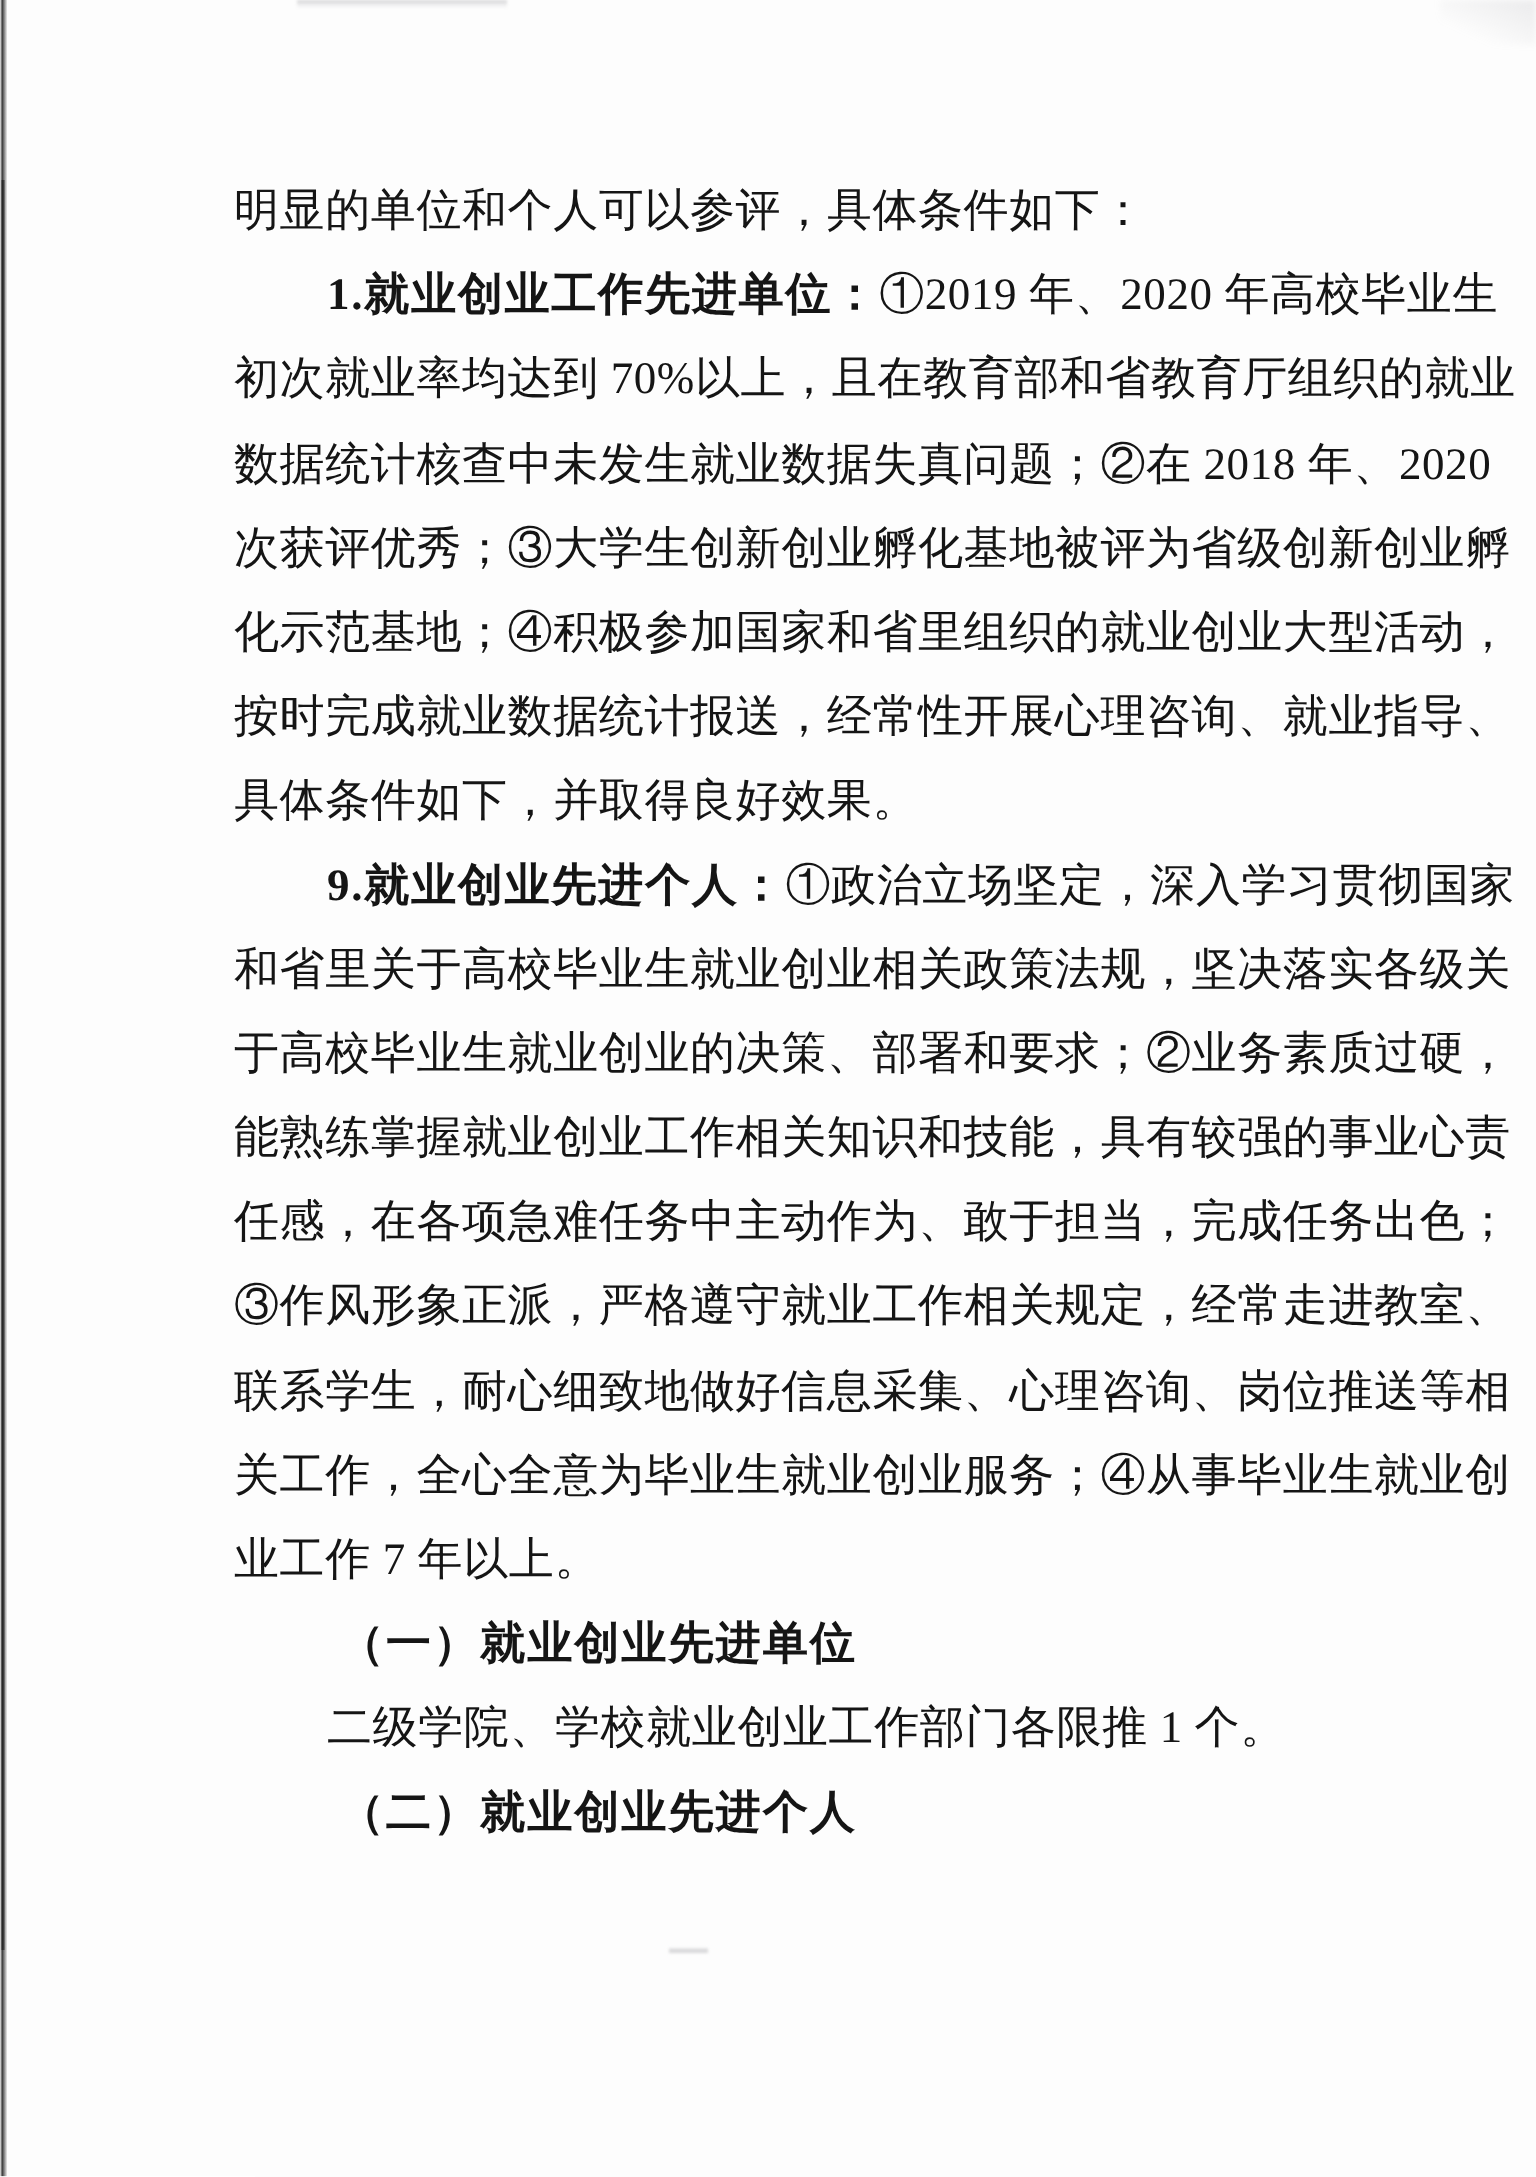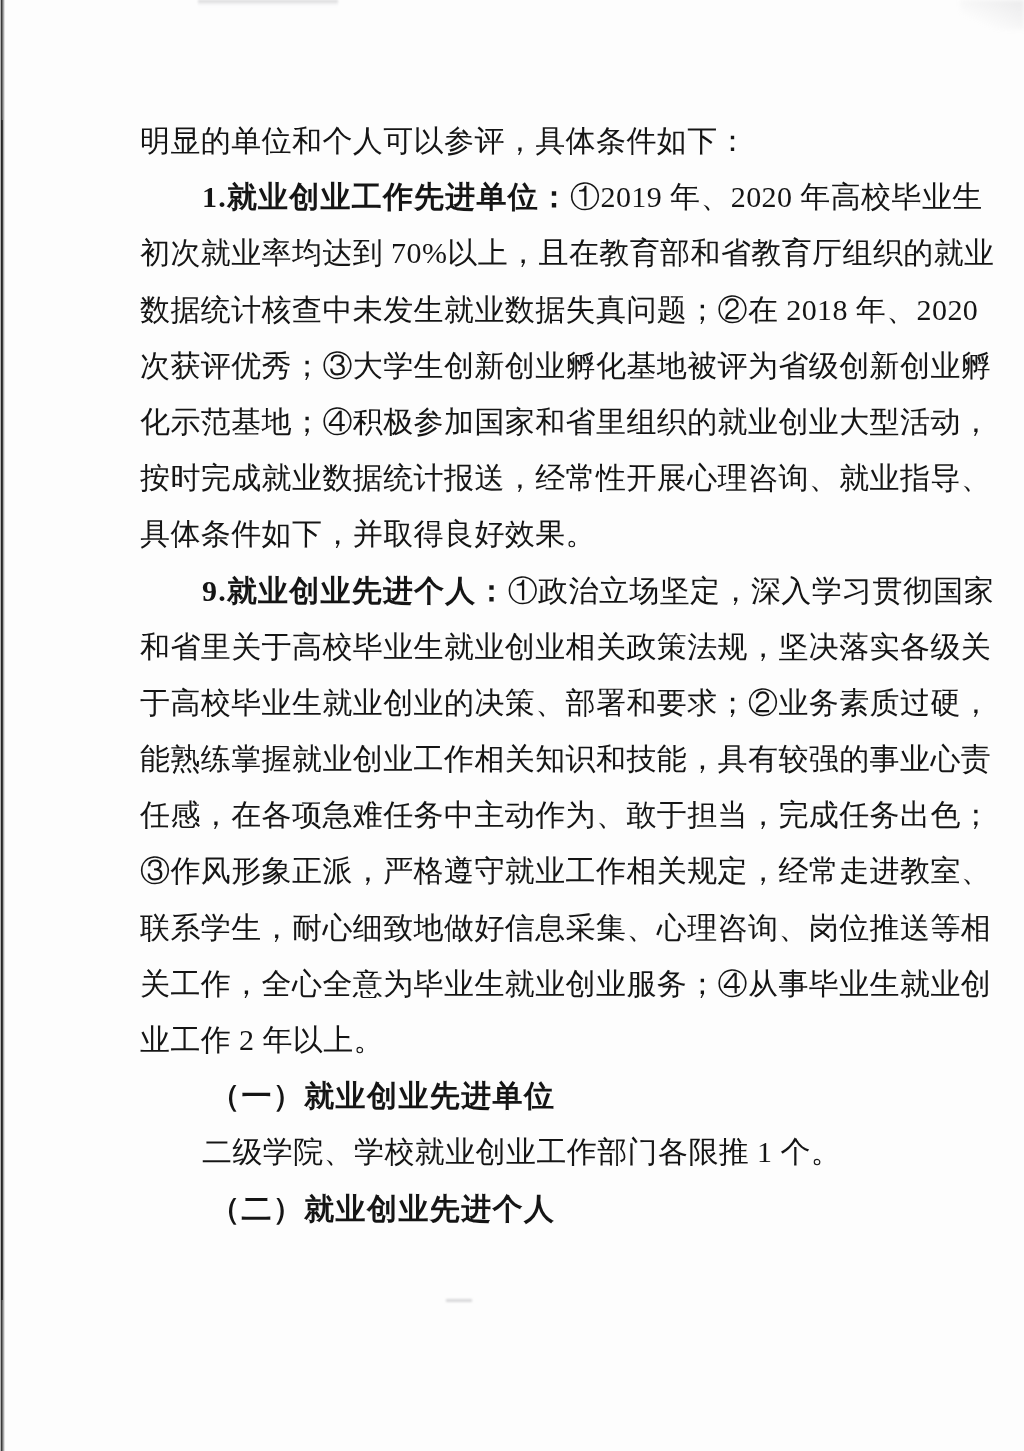--- a/index.html
+++ b/index.html
@@ -68,21 +68,21 @@
     top: 1299px;
     width: 26px;
     height: 3px;
     background: rgba(150,150,155,0.35);
     filter: blur(1px);
   }
 
   
   #doc-body {
     position: absolute;
-    left: 140px;
+    left: 156px;
     top: 113px;
     width: 740px;
   }
 
   .doc-line {
     height: 56.2px;
     line-height: 56.2px;
     white-space: nowrap;
     font-size: 30px;
     letter-spacing: 0.4px;
@@ -195,21 +195,21 @@
 
     <div class="doc-line kai">
       <span>联系学生，耐心细致地做好信息采集、心理咨询、岗位推送等相</span>
     </div>
 
     <div class="doc-line kai">
       <span>关工作，全心全意为毕业生就业创业服务；④从事毕业生就业创</span>
     </div>
 
     <div class="doc-line kai">
-      <span>业工作 2 年以上。</span>
+      <span>业工作 7 年以上。</span>
     </div>
 
 
     <div class="doc-line kai sub-bold ind-sub">
       <span>（一）就业创业先进单位</span>
     </div>
 
     <div class="doc-line kai ind-plain">
       <span>二级学院、学校就业创业工作部门各限推 1 个。</span>
     </div>

